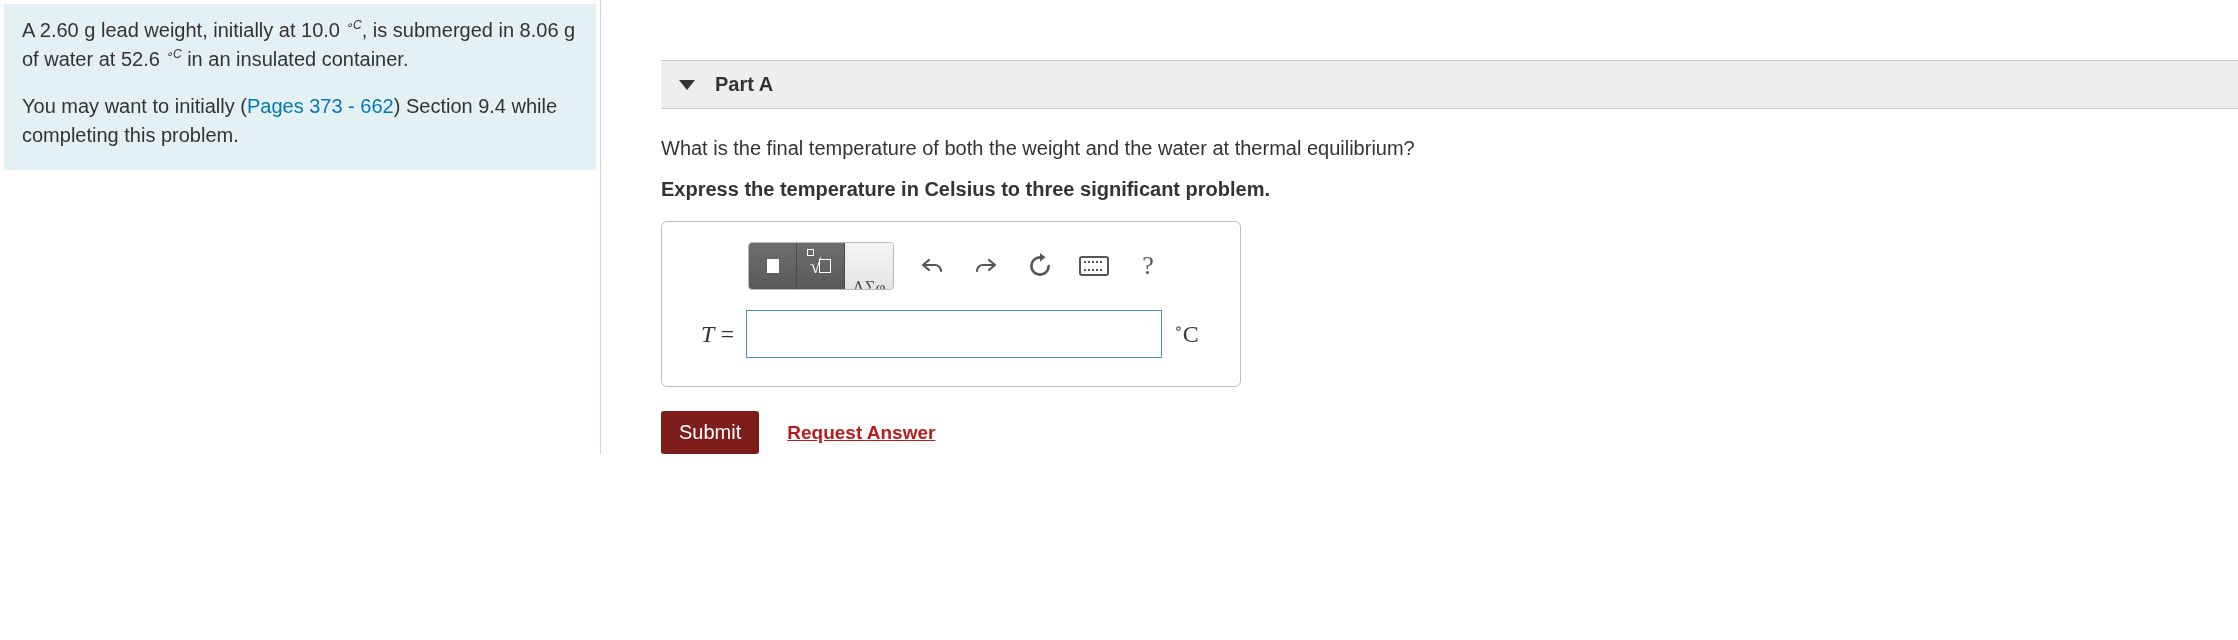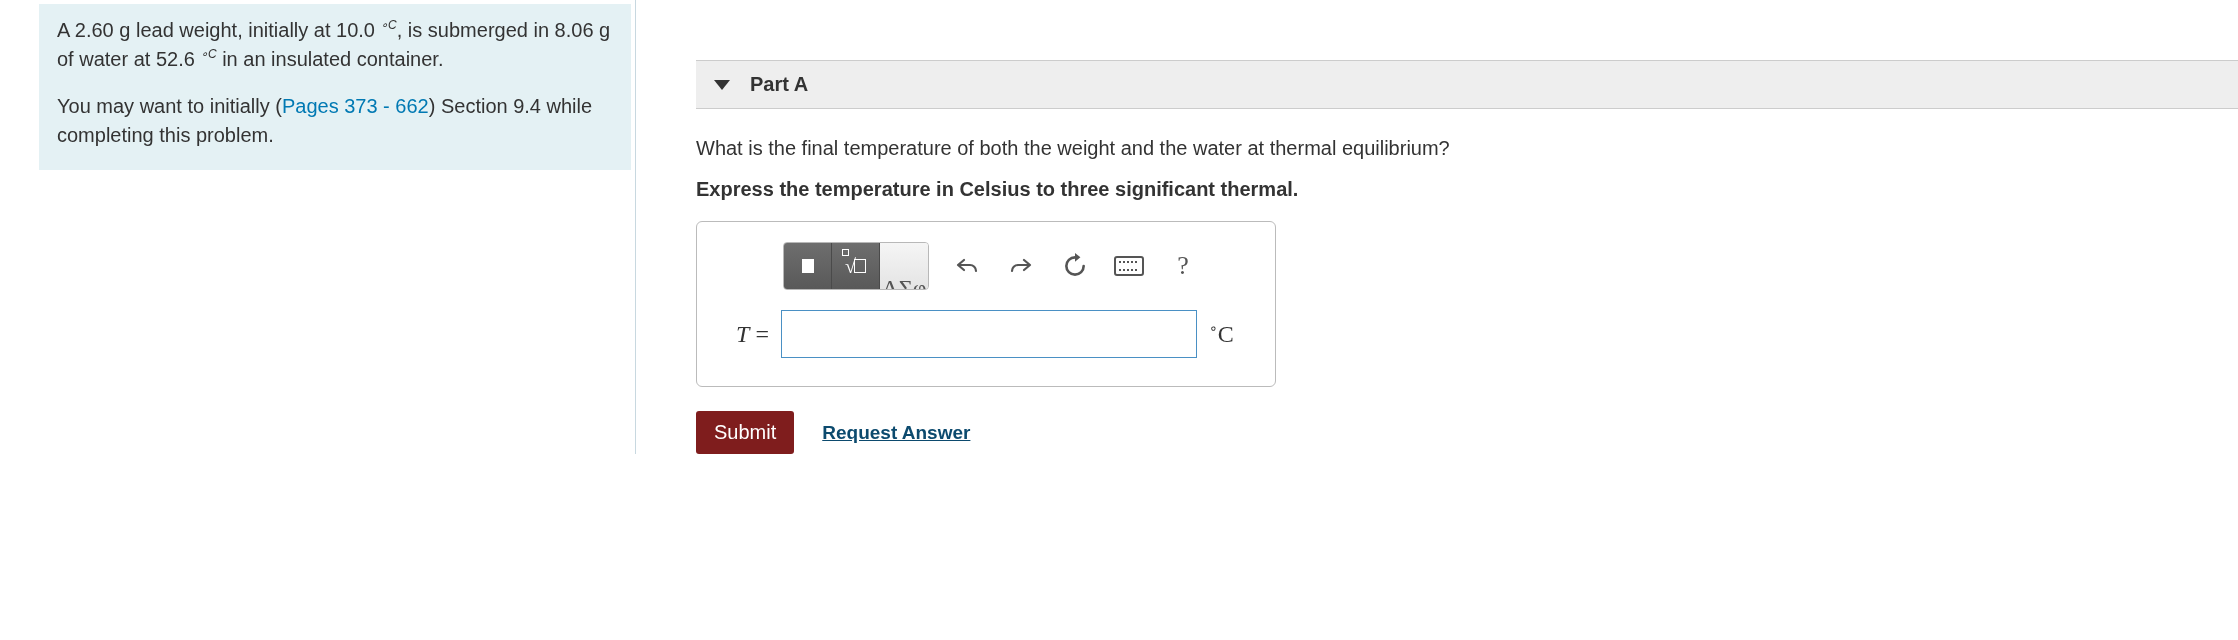--- a/index.html
+++ b/index.html
@@ -6,21 +6,20 @@
     body {
       font-family: "Helvetica Neue", Helvetica, Arial, sans-serif;
       font-size: 20px;
       color: #333;
       background: #fff;
       display: flex;
     }
     .left-panel {
       width: 600px;
       padding: 4px;
-      margin-left: 35px;
     }
     .right-panel {
       flex: 1;
       border-left: 1px solid #c8d8e0;
       padding-left: 60px;
       padding-top: 60px;
     }
     .problem-box {
       background: #e4f1f4;
       padding: 12px 18px 20px 18px;
@@ -77,21 +76,21 @@
       border-right: 1px solid #4a4a4a;
       cursor: pointer;
     }
     .tool-btn.light {
       background: linear-gradient(#f5f5f5,#e4e4e4);
       color: #555;
       border-right: 1px solid #c8c8c8;
     }
     .tool-btn.light:last-child { border-right: none; }
     .tool-greek {
-      color: #555; font-size: 24px;
+      color: #555; font-size: 18px;
       font-family: "Times New Roman", serif;
       margin-top: 45px;
     }
     .tool-row-right {
       display: inline-flex; align-items: center; gap: 14px;
       margin-left: 18px;
     }
     .plain-tool {
       width: 40px; height: 40px;
       display: flex; align-items: center; justify-content: center;
@@ -140,21 +139,21 @@
     .submit-btn {
       background: #7f1d1d;
       color: #fff;
       border: none;
       padding: 10px 18px;
       font-size: 20px;
       border-radius: 3px;
       cursor: pointer;
     }
     .request-link {
-      color: #0c4a6e;
+      color: #b91c1c;
       font-weight: bold;
       text-decoration: underline;
       font-size: 19px;
       cursor: pointer;
     }
     .fmt-icon-rect {
       width: 12px; height: 14px; background: #fff; display: inline-block;
     }
     .fmt-icon-root {
       font-family: "Times New Roman", serif; font-size: 20px; color: #fff;
@@ -181,21 +180,21 @@
   </div>
 </div>
 
 <div class="right-panel">
   <div class="part-header">
     <div class="caret-down"></div>
     <div class="part-title">Part A</div>
   </div>
   <div class="part-body">
     <div class="question-text">What is the final temperature of both the weight and the water at thermal equilibrium?</div>
-    <div class="instruction">Express the temperature in Celsius to three significant thermal.</div>
+    <div class="instruction">Express the temperature in Celsius to three significant problem.</div>
 
     <div class="answer-box">
       <div class="toolbar-wrap">
         <div class="tool-group">
           <div class="tool-btn">
             <span class="fmt-icon-rect"></span>
           </div>
           <div class="tool-btn">
             <span class="fmt-icon-root"><span class="sup"></span>√<span class="box"></span></span>
           </div>

